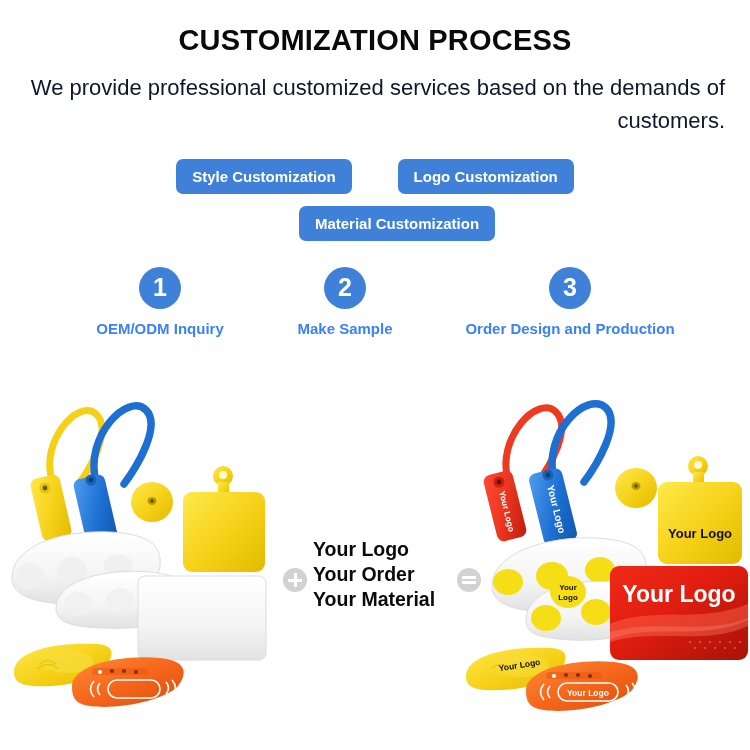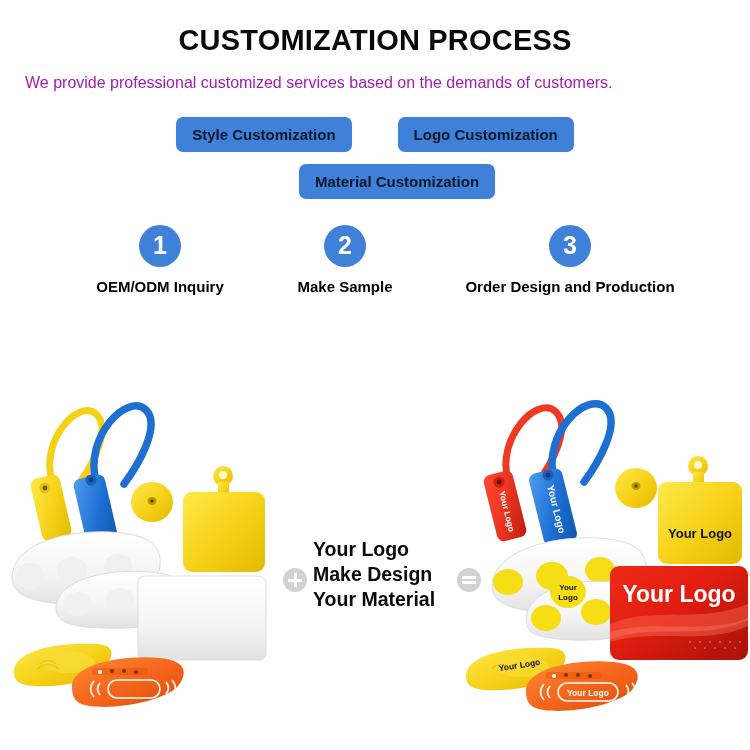--- a/index.html
+++ b/index.html
@@ -11,48 +11,48 @@
   .page{position:relative;width:750px;height:750px;}
 
   
   .header{padding-top:25px;text-align:center;}
   .title{
     font-size:29px;font-weight:bold;letter-spacing:.2px;
     color:#0a0a0a;line-height:1.1;margin:0;
   }
   .subtitle{
     margin:14px auto 0;width:700px;
-    font-size:16px;line-height:1.5;color:#a21caf;text-align:left;
+    font-size:22px;line-height:1.5;color:#0f172a;text-align:right;
   }
   .subtitle .l2{display:block;}
 
   
   .pill-rows{margin-top:22px;}
   .pill-row{display:flex;justify-content:center;align-items:center;}
   .pill-row.row1{gap:46px;}
   .pill-row.row2{margin-top:12px;padding-left:44px;}
   .pill{
-    background:#3f80d8;color:#0f172a;border:none;border-radius:7px;
+    background:#3f80d8;color:#ffffff;border:none;border-radius:7px;
     font-size:15px;font-weight:bold;
     padding:10px 16px;line-height:1;white-space:nowrap;
     font-family:"Liberation Sans","DejaVu Sans",sans-serif;
   }
 
   
   .steps{position:relative;margin-top:26px;height:88px;}
   .step{position:absolute;text-align:center;}
   .step .badge{
     width:42px;height:42px;border-radius:50%;
     background:#3f80d8;color:#fff;
     font-size:25px;font-weight:bold;
     display:flex;align-items:center;justify-content:center;
     margin:0 auto;
   }
   .step .slabel{
-    margin-top:11px;font-size:15px;font-weight:bold;color:#000000;
+    margin-top:11px;font-size:15px;font-weight:bold;color:#3b82f6;
     white-space:nowrap;
   }
   .step.s1{left:0;width:320px;}
   .step.s2{left:250px;width:190px;}
   .step.s3{left:390px;width:360px;}
 
   
   .compare{position:absolute;left:0;top:380px;width:750px;height:370px;}
   .photo{position:absolute;top:0;width:300px;height:370px;}
   .photo.left{left:0;}
@@ -204,21 +204,21 @@
       </svg>
     </div>
 
     <div class="center-block">
       <div class="op plus">
         <span class="b h"></span>
           <span class="b v"></span>
       </div>
       <div class="cmp-lines">
         <div>Your Logo</div>
-        <div>Make Design</div>
+        <div>Your Order</div>
         <div>Your Material</div>
       </div>
       <div class="op eq">
         <span class="b t"></span>
           <span class="b bm"></span>
       </div>
     </div>
 
     <div class="photo right">
       <svg viewBox="0 0 300 370" xmlns="http://www.w3.org/2000/svg">

